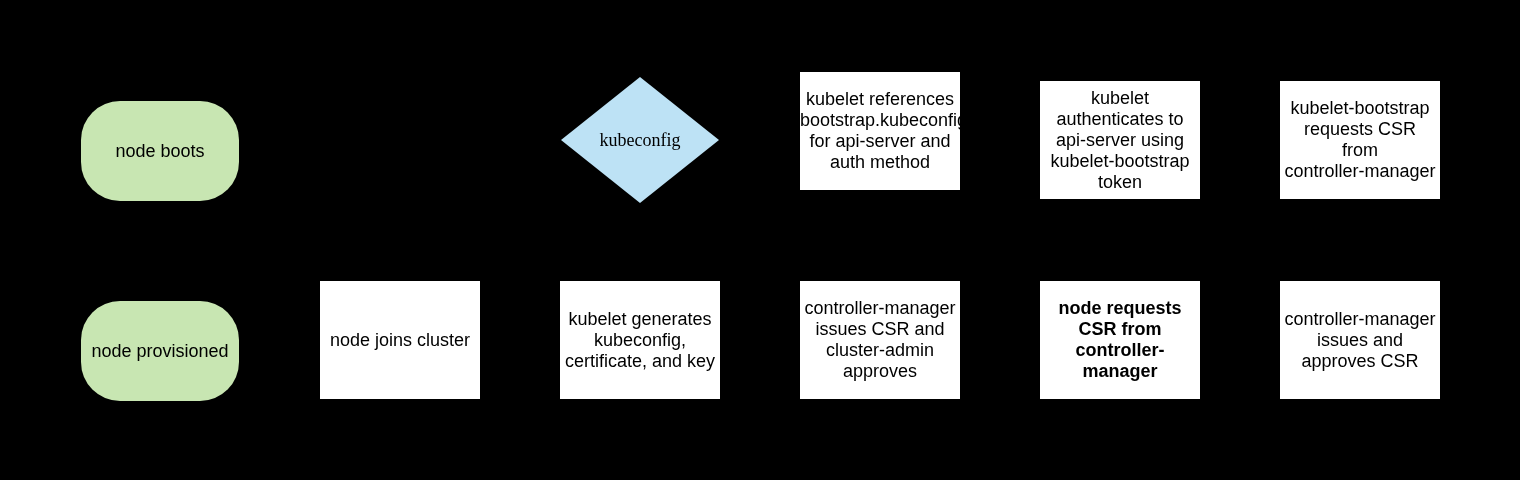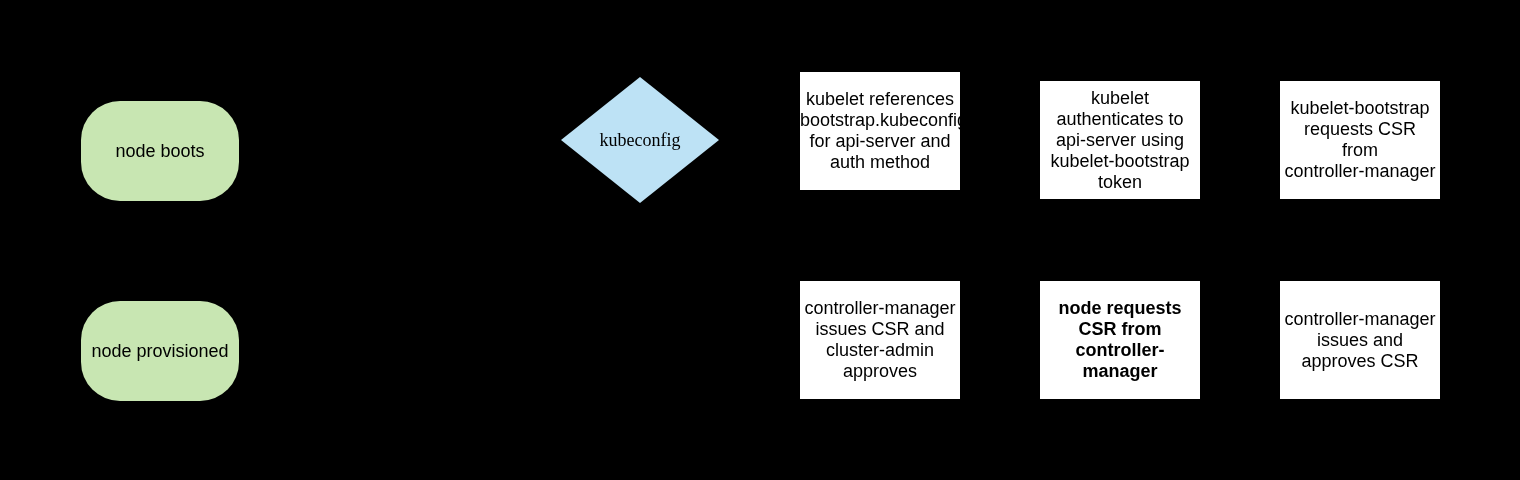--- a/index.html
+++ b/index.html
@@ -96,21 +96,29 @@
     <div class="label">kubelet-bootstrap
 requests CSR
 from
 controller-manager</div>
   </div>
 
   <div class="node terminal n-r2c1">
     <div class="label">node provisioned</div>
   </div>
 
+  <div class="node process n-r2c2">
+    <div class="label">node joins cluster</div>
+  </div>
 
+  <div class="node process n-r2c3">
+    <div class="label">kubelet generates
+kubeconfig,
+certificate, and key</div>
+  </div>
 
   <div class="node process n-r2c4">
     <div class="label">controller-manager
 issues CSR and
 cluster-admin
 approves</div>
   </div>
 
   <div class="node process n-r2c5">
     <div class="label">node requests

